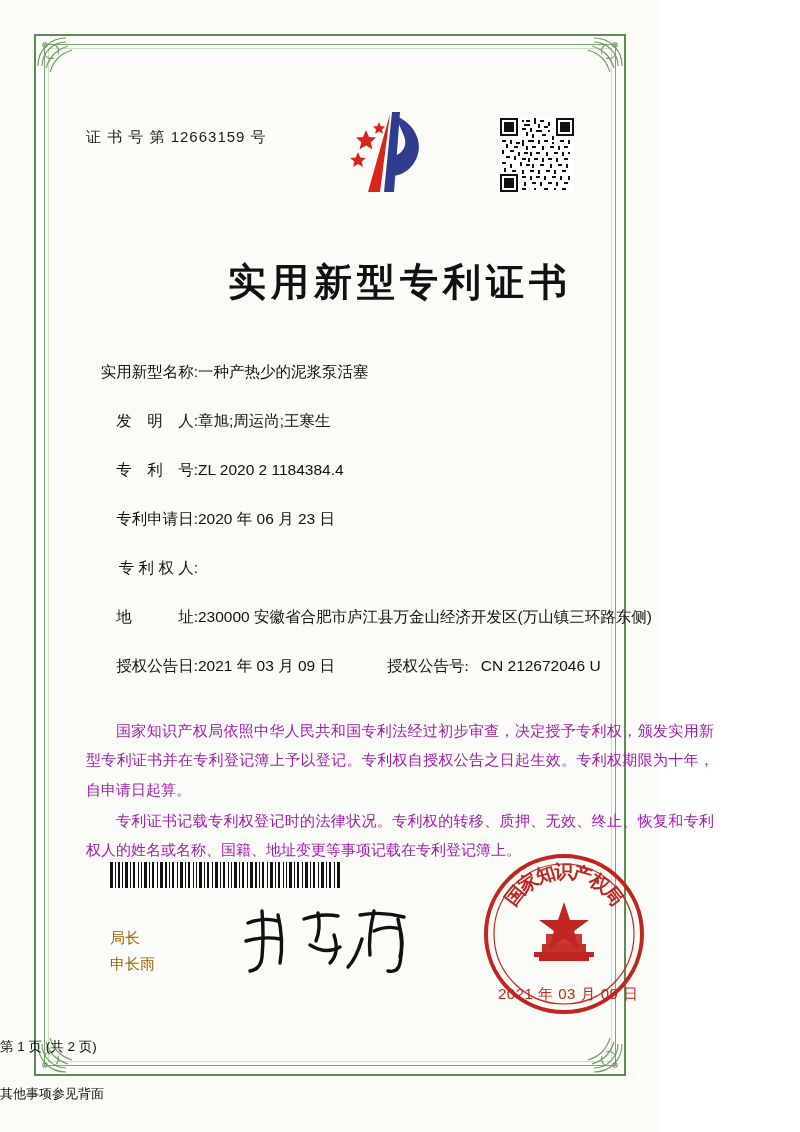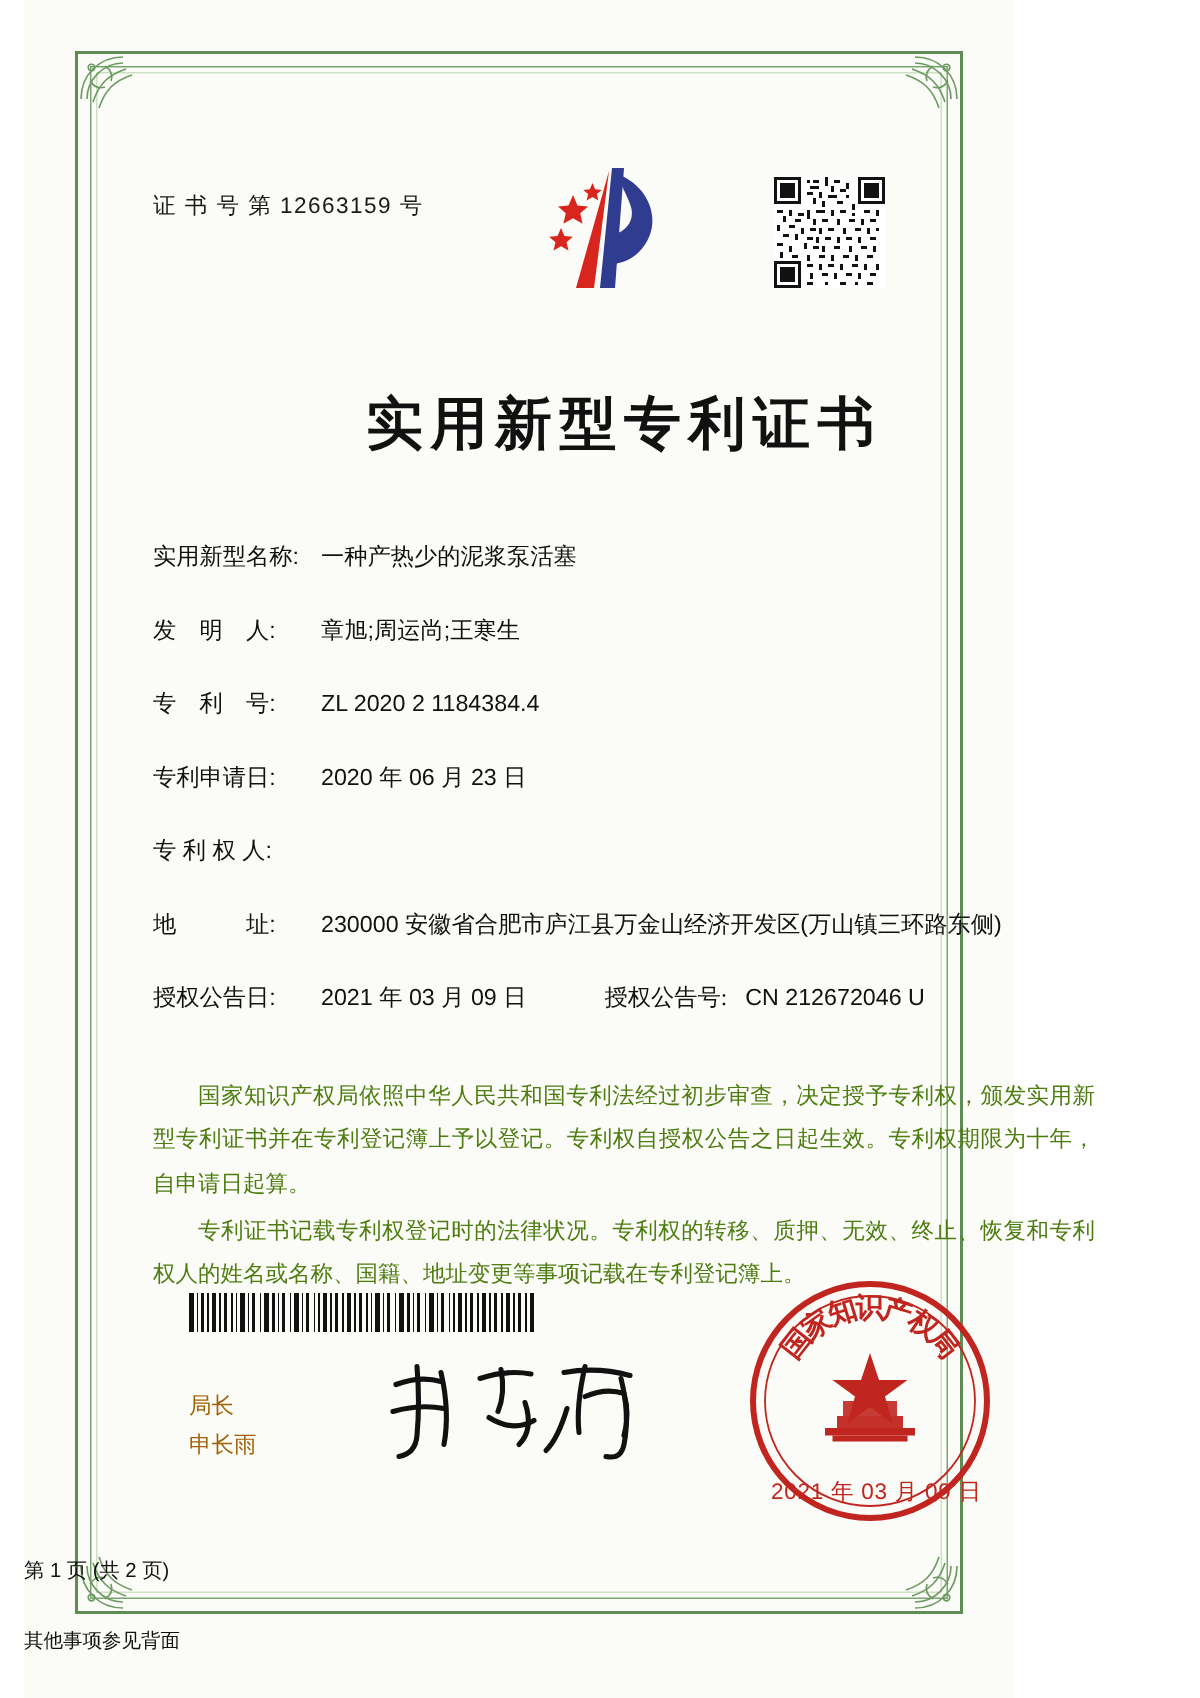--- a/index.html
+++ b/index.html
@@ -11,21 +11,21 @@
     width: 800px;
     height: 1132px;
     font-family: "Liberation Serif", serif;
     position: relative;
     overflow: hidden;
   }
 
   
   .page {
     position: absolute;
-    left: 16px; top: 0;
+    left: 0; top: 0;
     width: 660px;
     height: 1132px;
     background: #fbfcf7;
   }
 
   
   .frame-outer {
     position: absolute;
     left: 34px; top: 34px;
     right: 34px; bottom: 56px;
@@ -111,41 +111,42 @@
     align-items: flex-start;
     margin-bottom: 25px;
     line-height: 1.55;
   }
   .field-label {
     width: 112px;
     flex: 0 0 112px;
     font-family: "Liberation Sans", sans-serif;
     letter-spacing: 0px;
     white-space: nowrap;
+    text-align: right;
   }
   .field-value {
     flex: 1;
     font-family: "Liberation Sans", sans-serif;
   }
   .field-row.inline-two .field-value { flex: 0 0 auto; }
   .field-label2 {
     margin-left: 52px;
     font-family: Liberation Serif, serif;
     white-space: nowrap;
   }
   .field-value2 {
     margin-left: 12px;
     font-family: "Liberation Sans", sans-serif;
   }
 
   .paragraphs {
     margin-top: 39px;
     font-size: 15px;
     line-height: 1.95;
-    color: #4d7c0f;
+    color: #a21caf;
     text-align: justify;
     font-family: "Liberation Serif", serif;
   }
   .paragraphs p {
     margin: 0 0 2px 0;
     text-indent: 2em;
   }
 
   
   .barcode {

